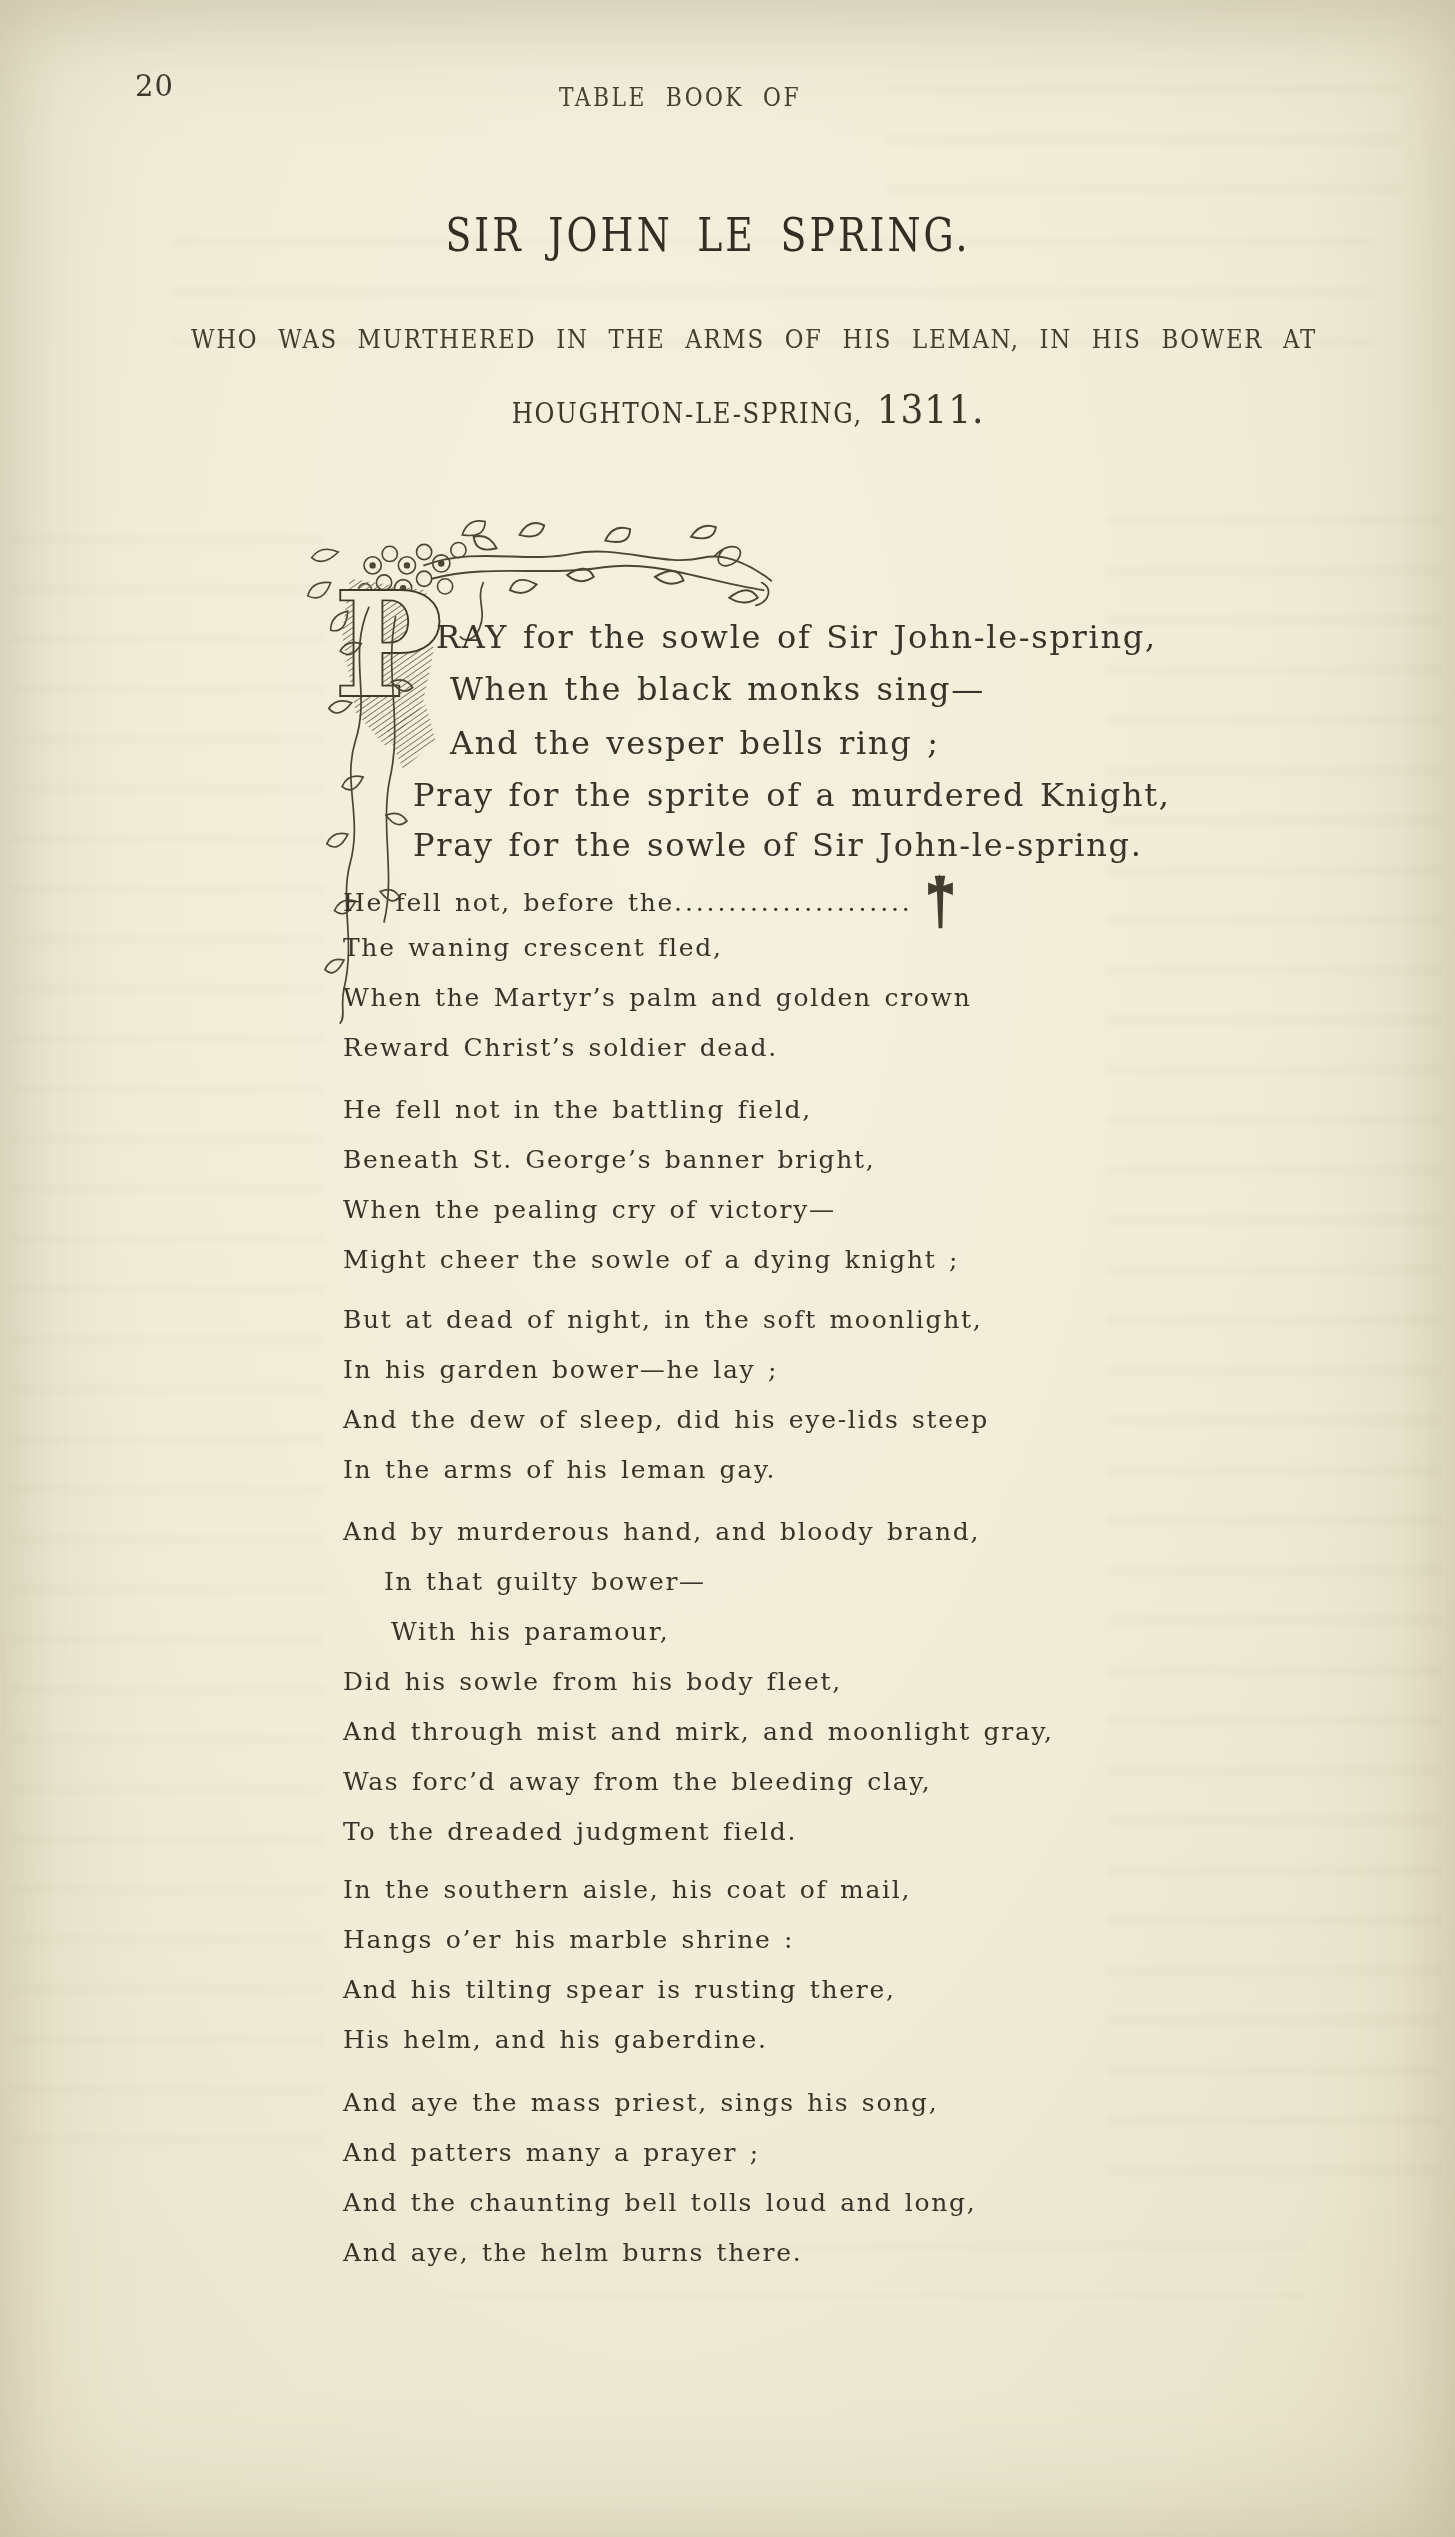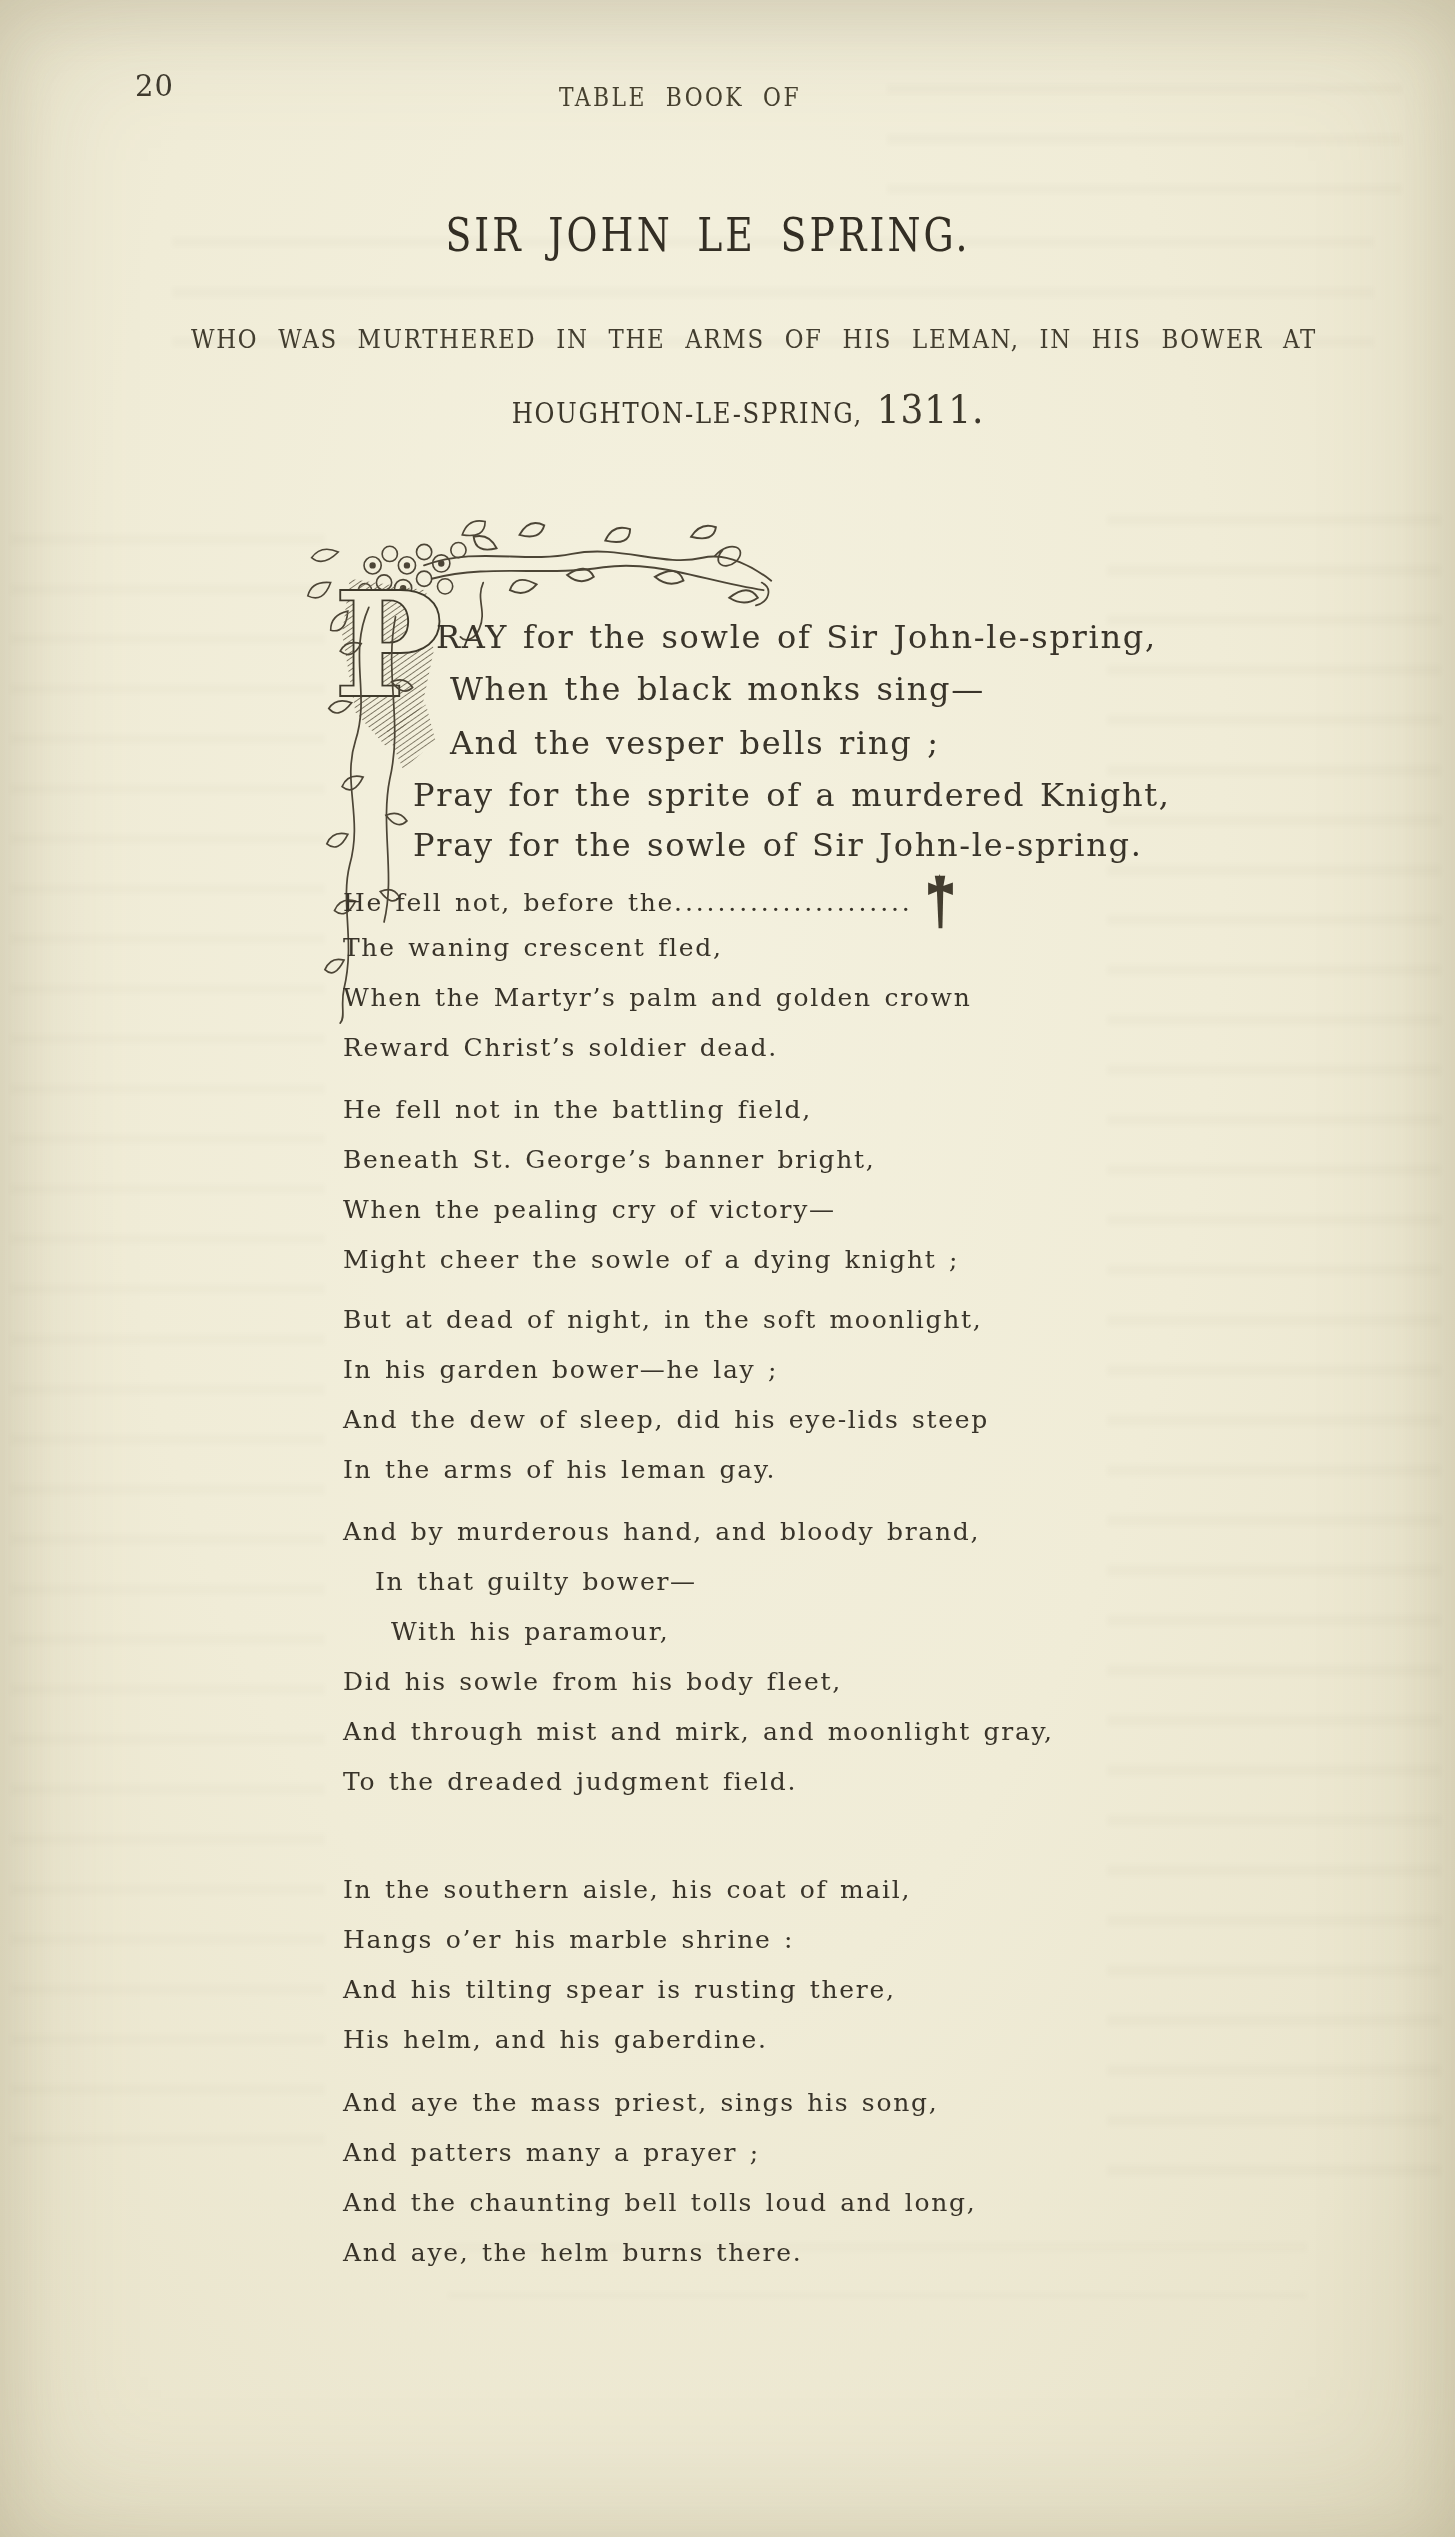--- a/index.html
+++ b/index.html
@@ -45,21 +45,21 @@
   
   .poem-line{
     position:absolute;white-space:nowrap;
     font-size:32px;letter-spacing:1.7px;word-spacing:2.9px;color:#39342a;
   }
   .stanza{position:absolute;left:343px;}
   .stanza .pl{
     white-space:nowrap;height:50px;line-height:50px;
     font-size:25px;letter-spacing:1.7px;word-spacing:2.9px;color:#39342a;
   }
-  .pl.ind1{margin-left:32px;}
+  .pl.ind1{margin-left:41px;}
   .pl.ind2{margin-left:48px;}
   .dots{letter-spacing:2.9px;}
   .cross{display:inline-block;margin-left:13.4px;vertical-align:-21px;}
   
   .headpiece{position:absolute;left:281px;top:491px;width:496px;height:534px;}
   
   .ghost{position:absolute;pointer-events:none;filter:blur(1.9px);}
   .ghost.rows{
     background:repeating-linear-gradient(180deg, rgba(118,110,80,.55) 0 10.5px, transparent 10.5px 50px);
   }
@@ -191,20 +191,21 @@
     <div class="pl">And the dew of sleep, did his eye-lids steep</div>
     <div class="pl">In the arms of his leman gay.</div>
   </div>
 
   <div class="stanza" style="top:1507px;">
     <div class="pl">And by murderous hand, and bloody brand,</div>
     <div class="pl ind1">In that guilty bower—</div>
     <div class="pl ind2">With his paramour,</div>
     <div class="pl">Did his sowle from his body fleet,</div>
     <div class="pl">And through mist and mirk, and moonlight gray,</div>
+    <div class="pl">Was forc’d away from the bleeding clay,</div>
     <div class="pl">To the dreaded judgment field.</div>
   </div>
 
   <div class="stanza" style="top:1865px;">
     <div class="pl">In the southern aisle, his coat of mail,</div>
     <div class="pl">Hangs o’er his marble shrine :</div>
     <div class="pl">And his tilting spear is rusting there,</div>
     <div class="pl">His helm, and his gaberdine.</div>
   </div>
 

